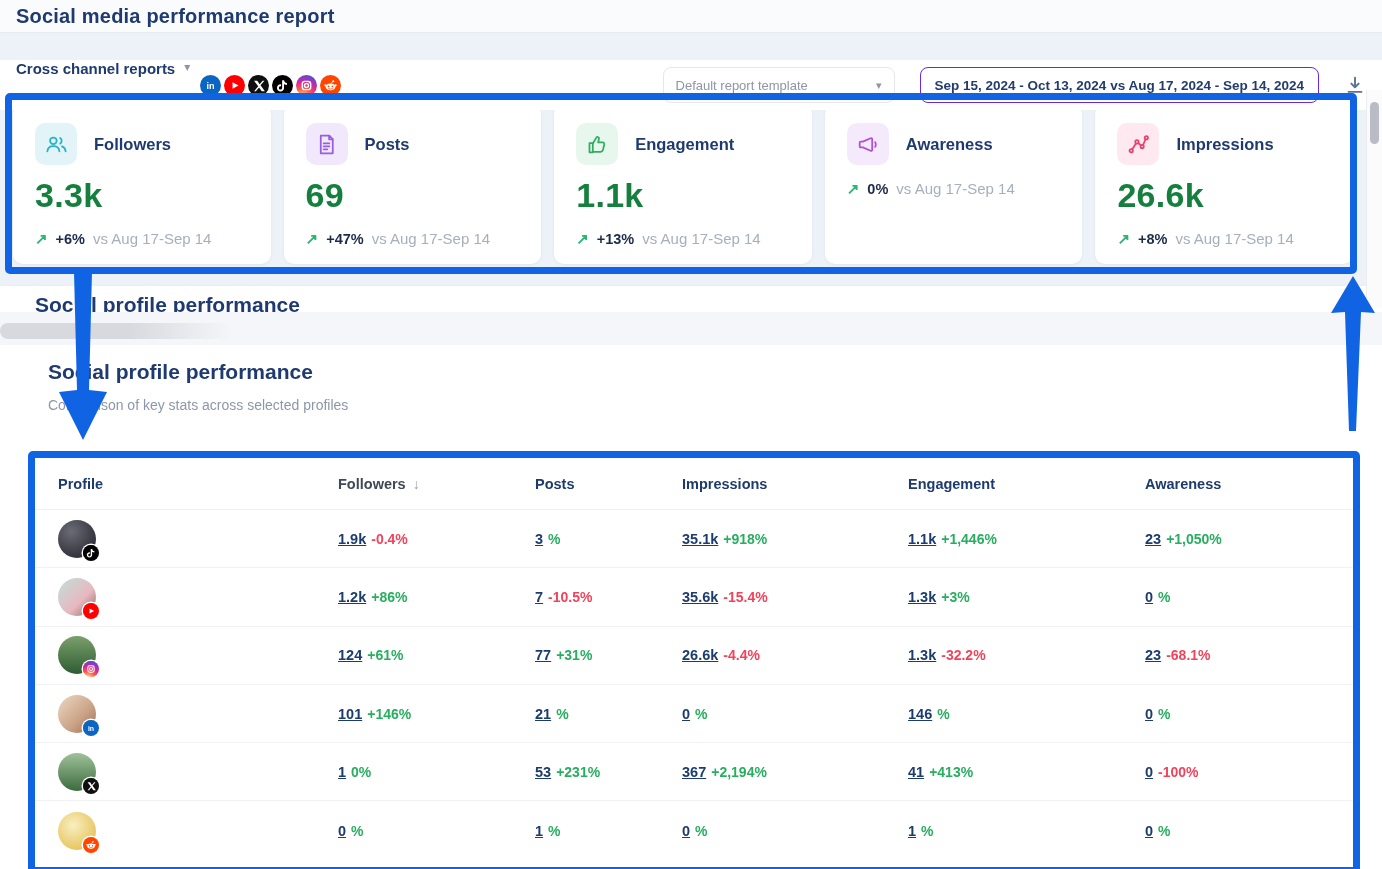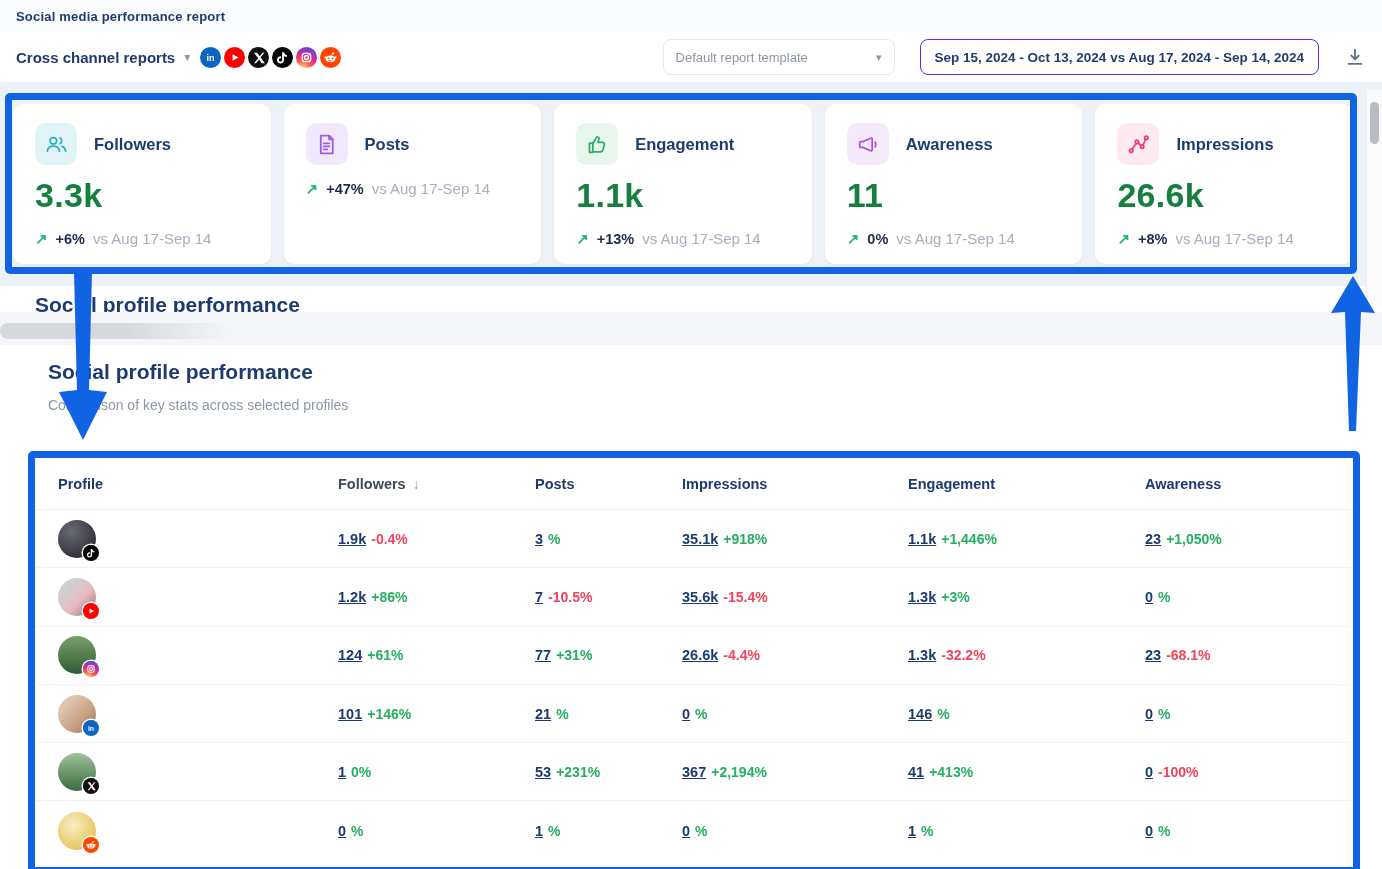--- a/index.html
+++ b/index.html
@@ -7,25 +7,25 @@
   body {
     position:relative; overflow:hidden;
     background:#edf1f8;
     font-family:"Liberation Sans", sans-serif;
     -webkit-font-smoothing:antialiased;
   }
   
   .topbar { position:absolute; top:0; left:0; width:100%; height:33px;
     background:#fafbfd; border-bottom:1px solid #e7eaf1;
     display:flex; align-items:center; padding-left:16px; z-index:2; }
-  .topbar-title { color:#1e3a6e; font-size:13px; font-weight:700; letter-spacing:.2px; }
-
-  
-  .toolbar { position:absolute; top:32px; left:0; width:100%; height:50px;
-    background:#fff; display:flex; align-items:center; padding:16px 16px; z-index:2; }
+  .topbar-title { color:#1e3a6e; font-size:20px; font-weight:700; letter-spacing:.2px; }
+
+  
+  .toolbar { position:absolute; top:60px; left:0; width:100%; height:50px;
+    background:#fff; display:flex; padding:0 16px; z-index:2; }
   .section-label { font-size:15px; font-weight:700; color:#1e3a6e; white-space:nowrap; }
   .chev { color:#8d96a7; font-size:12px; margin:0 10px 0 9px; }
   .channel-row { display:flex; align-items:center; gap:3px; }
   .chip { width:21px; height:21px; display:inline-block; }
   .chip svg { width:100%; height:100%; display:block; }
   .toolbar-right { margin-left:auto; display:flex; align-items:center; gap:25px; }
   .select-box { width:232px; height:36px; border:1px solid #e4e7ee; border-radius:8px;
     display:flex; align-items:center; justify-content:space-between; padding:0 12px;
     color:#8d95a6; font-size:13px; background:#fff; }
   .select-chev { color:#8d95a6; font-size:11px; }
@@ -225,20 +225,21 @@
     <div class="kpi-head">
       <span class="chip-icon ic-posts">
         <svg viewBox="0 0 24 24">
             <path d="M6.5 3.5h8.2l3.3 3.3v13.7H6.5z"></path>
             <path d="M14.5 3.7V7h3.3"></path>
             <path d="M9.3 11h5.4M9.3 13.8h5.4M9.3 16.6h3.4"></path>
           </svg>
       </span>
       <span class="kpi-label">Posts</span>
     </div>
+    <div class="kpi-value">69</div>
     <div class="kpi-foot">
       <span class="arrow-up">↗</span>
       <span class="kpi-change">+47%</span>
       <span class="kpi-compare">vs Aug 17-Sep 14</span>
     </div>
   </div>
 
   <div class="kpi-card">
     <div class="kpi-head">
       <span class="chip-icon ic-engagement">
@@ -260,21 +261,20 @@
   <div class="kpi-card">
     <div class="kpi-head">
       <span class="chip-icon ic-awareness">
         <svg viewBox="0 0 24 24">
             <path d="M4.5 10.2v3.6c0 .6.4 1 1 1h2l7.5 3.2c.7.3 1.5-.2 1.5-1V7c0-.8-.8-1.3-1.5-1L7.5 9.2h-2c-.6 0-1 .4-1 1z"></path>
             <path d="M19.3 9.7c.9 1 .9 3.6 0 4.6"></path>
           </svg>
       </span>
       <span class="kpi-label">Awareness</span>
     </div>
-    <div class="kpi-value">11</div>
     <div class="kpi-foot">
       <span class="arrow-up">↗</span>
       <span class="kpi-change">0%</span>
       <span class="kpi-compare">vs Aug 17-Sep 14</span>
     </div>
   </div>
 
   <div class="kpi-card">
     <div class="kpi-head">
       <span class="chip-icon ic-impressions">

